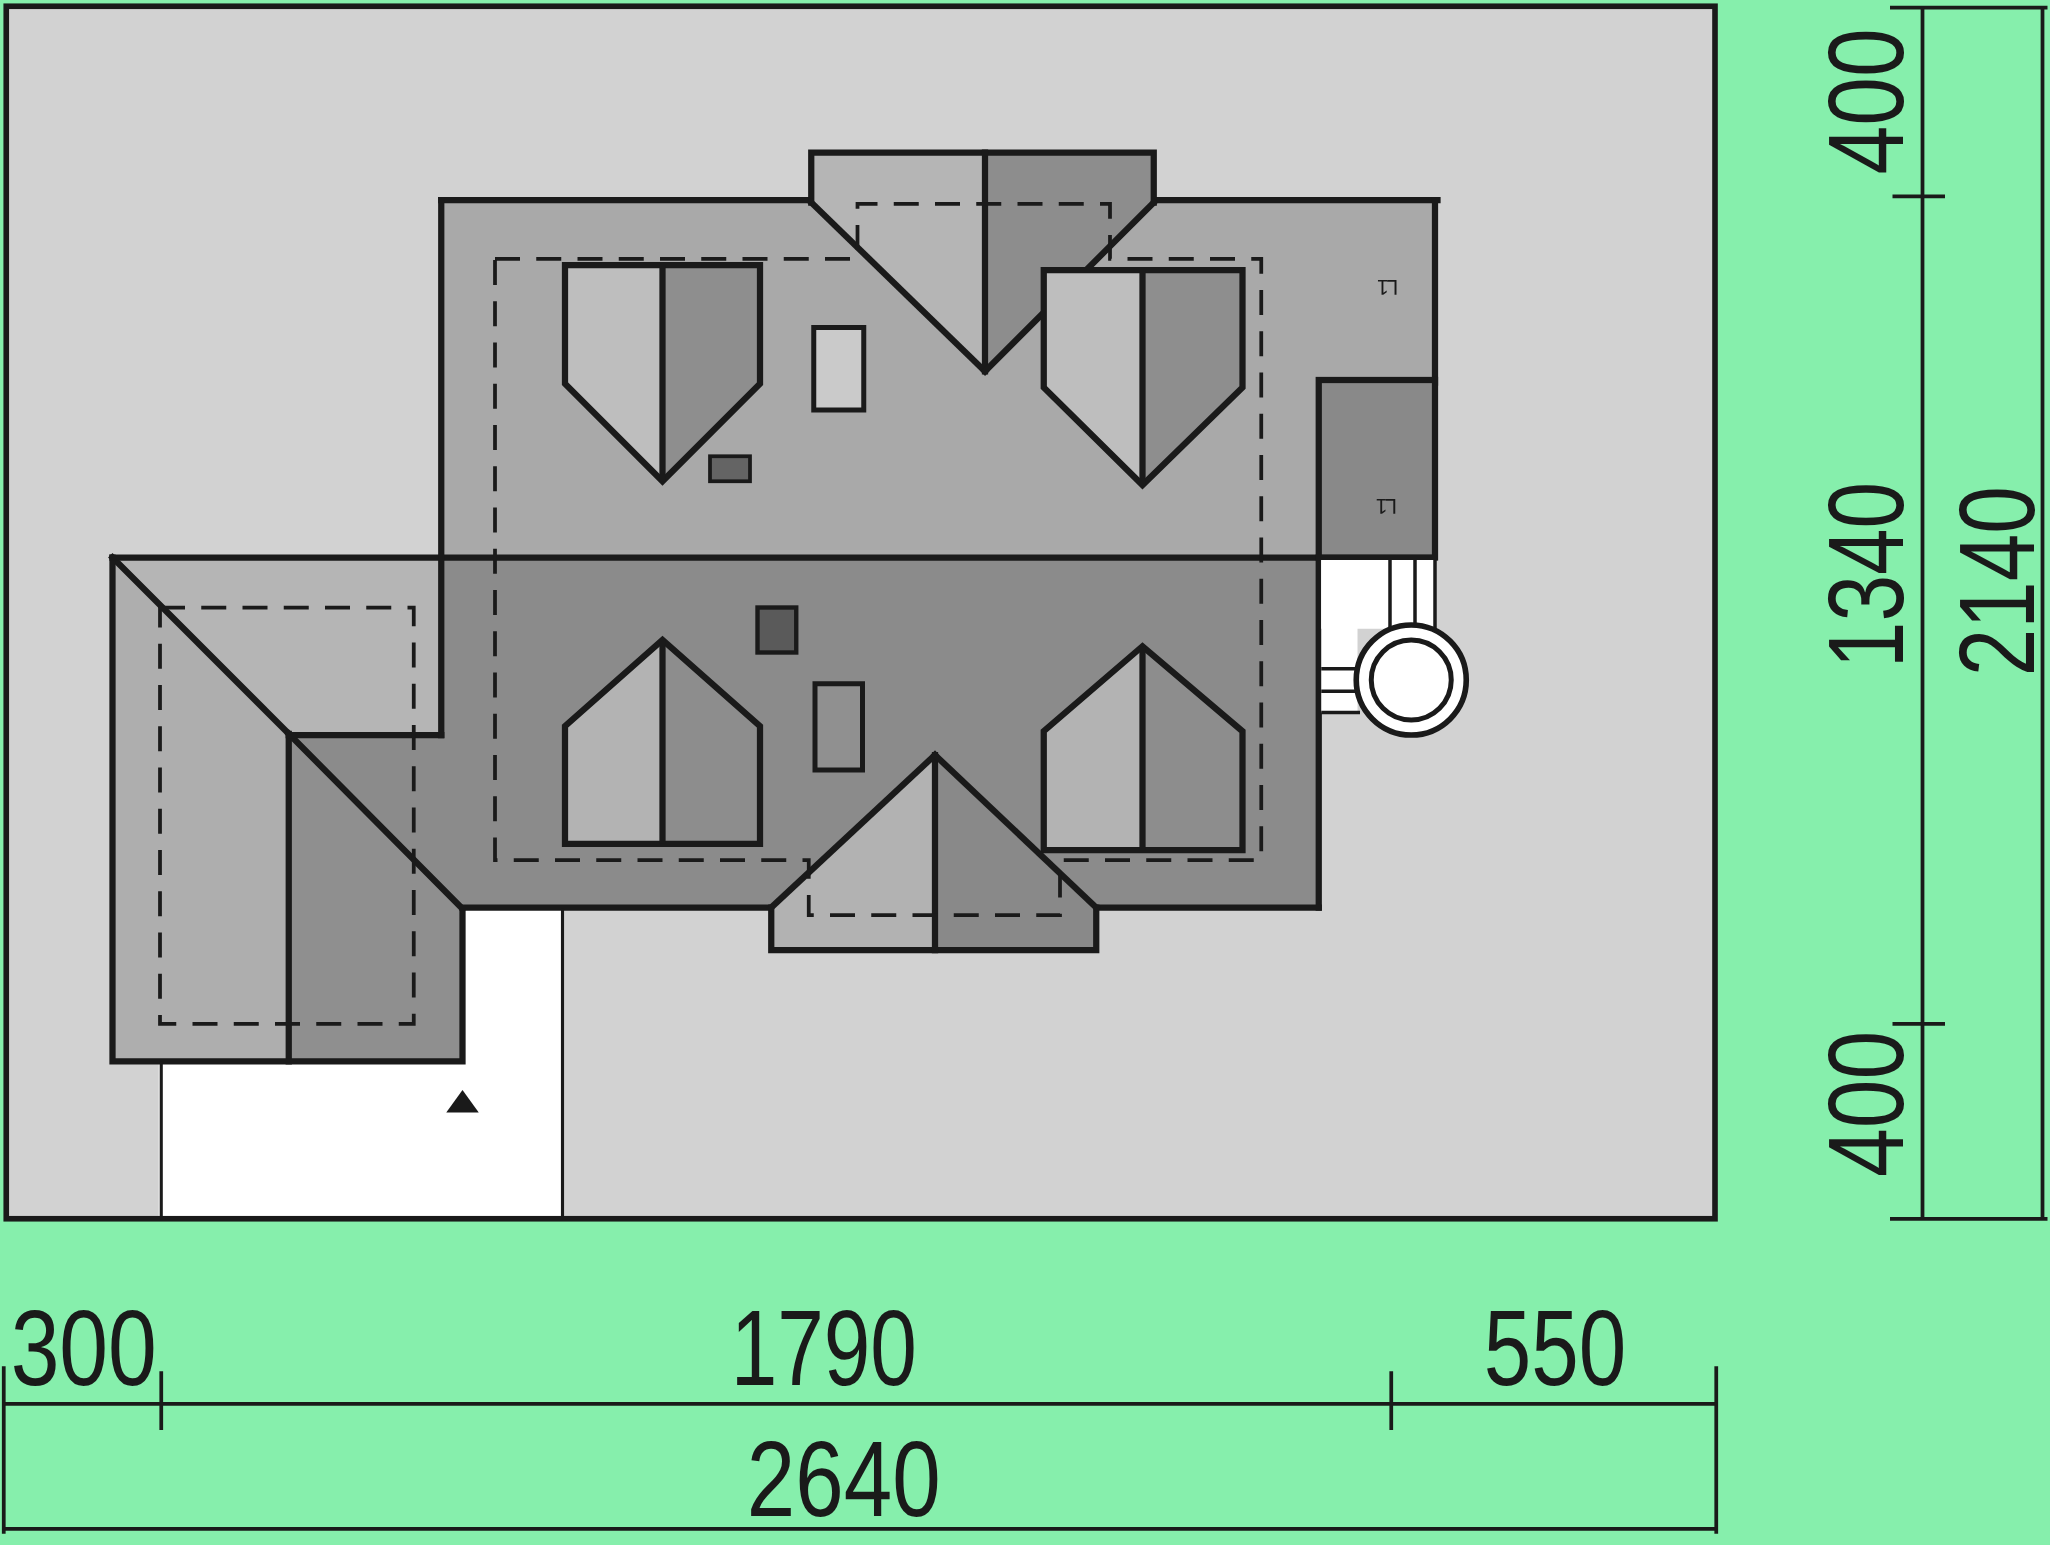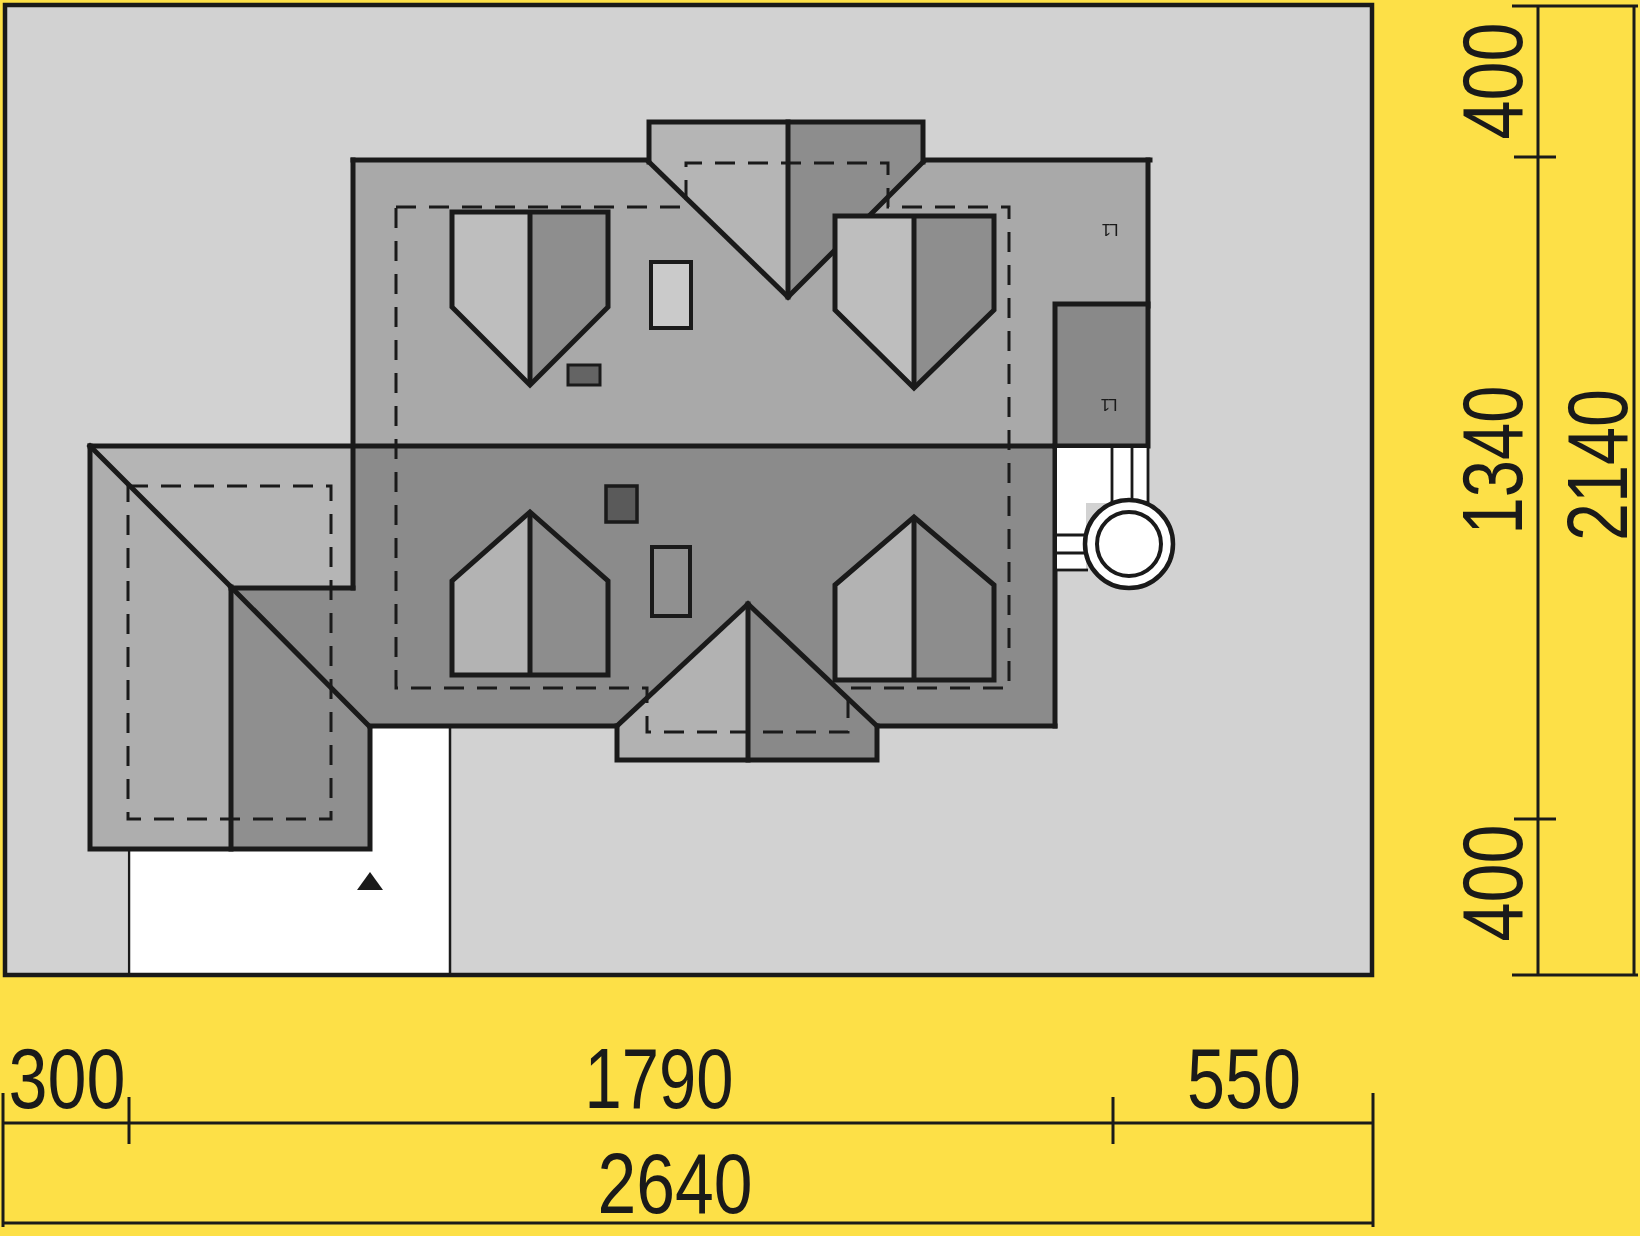--- a/index.html
+++ b/index.html
@@ -1,16 +1,16 @@
 <!DOCTYPE html>
 <html><head>
 <meta charset="utf-8">
 <style>
   html,body{margin:0;padding:0;background:#ffffff;}
-  #stage{position:relative;width:1640px;height:1236px;background:#fde047;overflow:hidden;
+  #stage{position:relative;width:1640px;height:1236px;background:#86efac;overflow:hidden;
          font-family:"Liberation Sans", sans-serif;}
   svg{display:block}
   text{font-family:"Liberation Sans", sans-serif; fill:#1a1a1a;}
   .dim{font-size:86px;}
   .mark{font-size:17px;}
 </style>
 </head>
 <body>
 
 <div id="stage">

